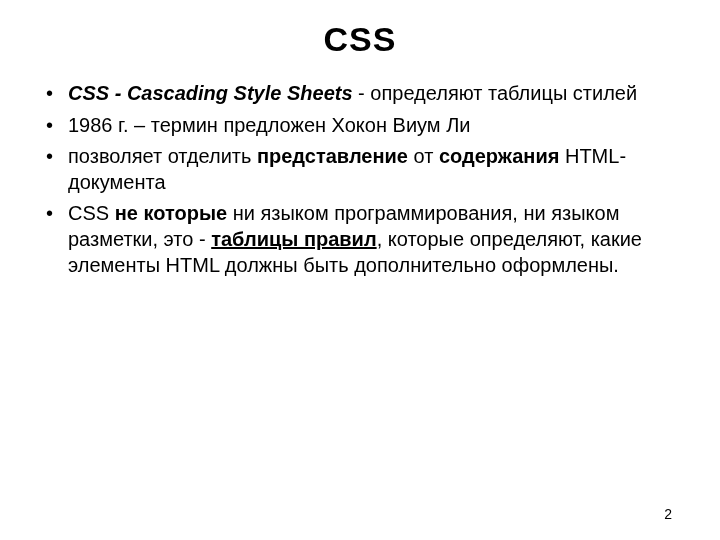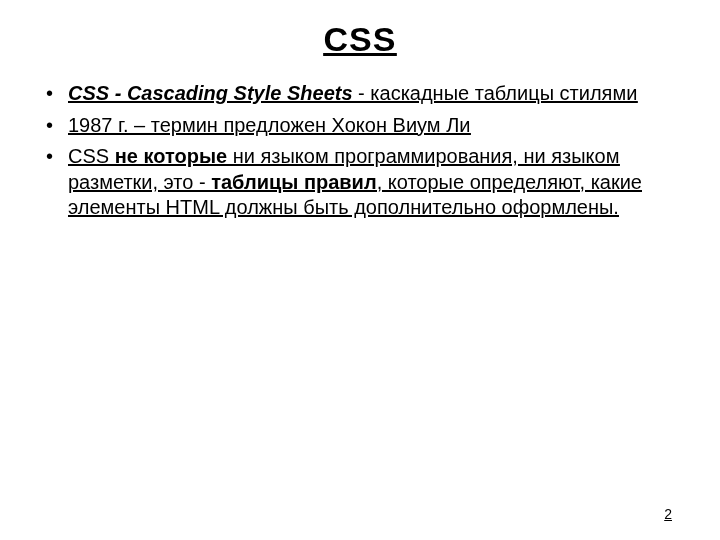--- a/index.html
+++ b/index.html
@@ -1,19 +1,18 @@
 <!DOCTYPE html>
 <html><head>
   <meta charset="utf-8">
   <style>
     * {
       margin: 0;
       padding: 0;
       box-sizing: border-box;
-      text-decoration: underline;
     }
     body {
       width: 720px;
       height: 540px;
       background: #ffffff;
       font-family: Arial, Helvetica, sans-serif;
       color: #000;
       padding: 20px 40px 30px 40px;
       position: relative;
     }
@@ -53,23 +52,26 @@
       color: #000;
     }
   </style>
 </head>
 <body>
 
 <h1 class="title">CSS</h1>
 
 <ul class="bullets">
   <li>
-    <span class="bi">CSS - Cascading Style Sheets</span><span> - каскадные таблицы стилями</span>
+    <span class="bi">CSS - Cascading Style Sheets</span><span> - определяют таблицы стилей</span>
   </li>
   <li>
-    <span>1987 г. – термин предложен Хокон Виум Ли</span>
+    <span>1986 г. – термин предложен Хокон Виум Ли</span>
+  </li>
+  <li>
+    <span>позволяет отделить </span><span class="b">представление</span><span> от </span><span class="b">содержания</span><span> HTML-документа</span>
   </li>
   <li>
     <span>CSS </span><span class="b">не которые</span><span> ни языком программирования, ни языком разметки, это - </span><span class="bu">таблицы правил</span><span>, которые определяют, какие элементы HTML должны быть дополнительно оформлены.</span>
   </li>
 </ul>
 
 <div class="page-num">2</div>
 
 </body></html>

